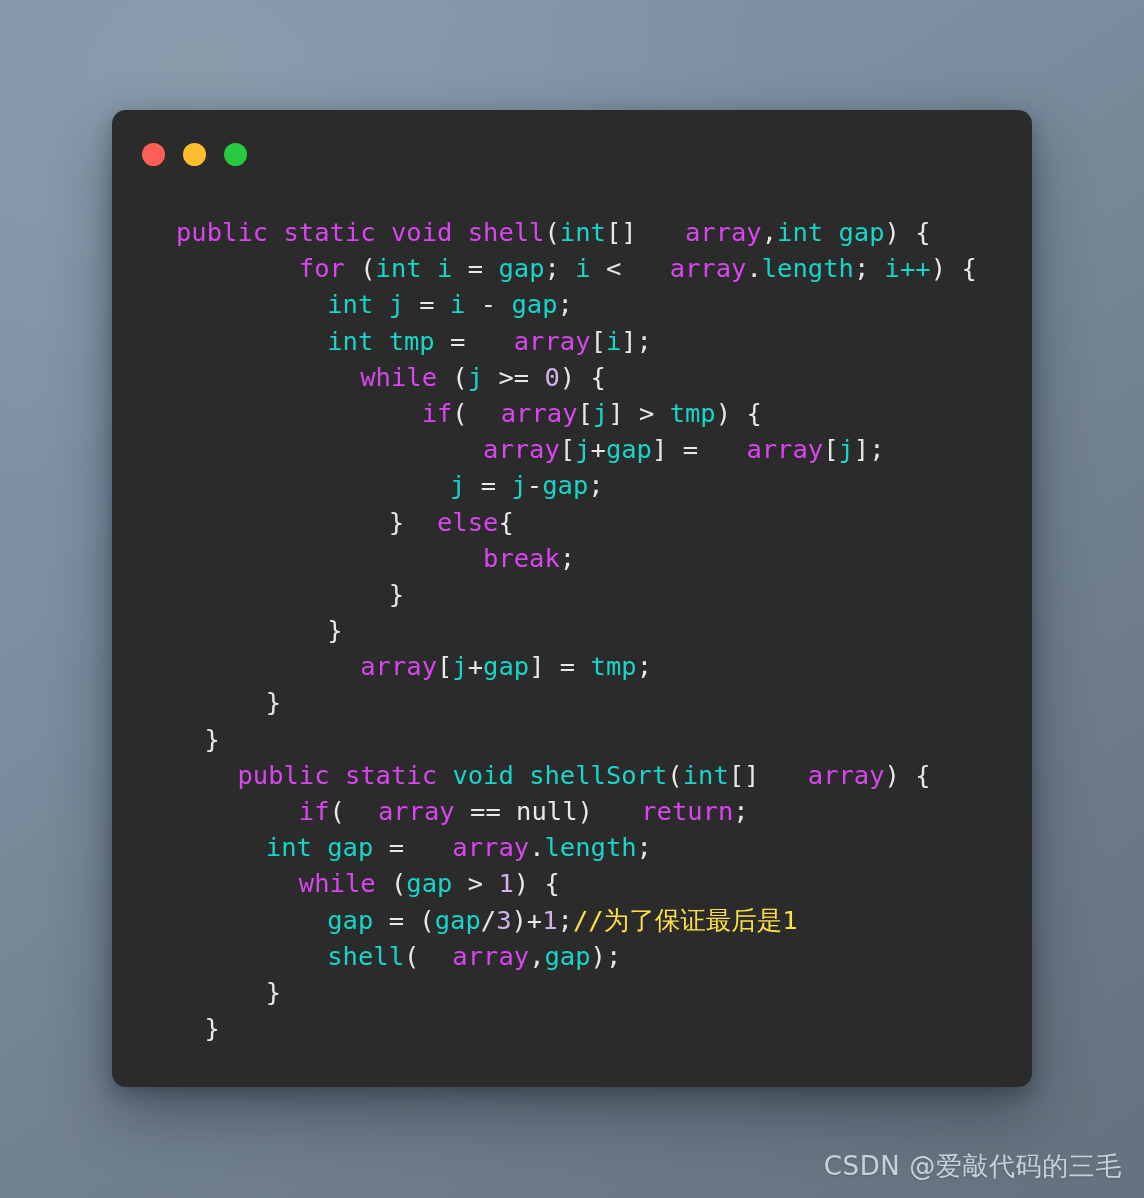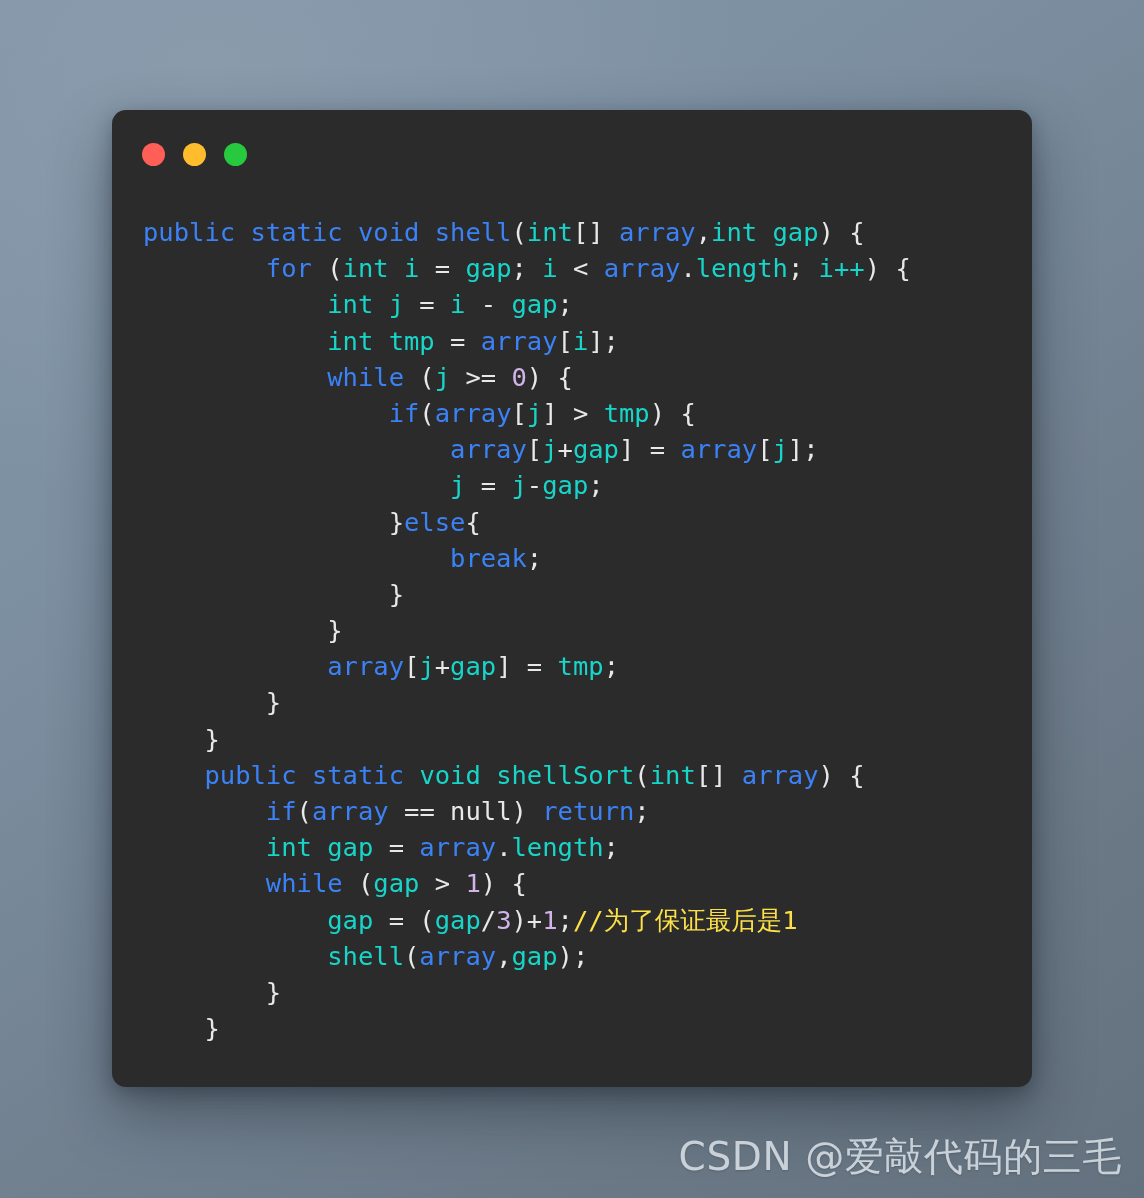--- a/index.html
+++ b/index.html
@@ -71,33 +71,33 @@
     line-height: 36.2px;
     white-space: pre;
     letter-spacing: 0px;
     -webkit-font-smoothing: antialiased;
   }
   #code-body .line {
     height: 36.2px;
   }
 
   
-  .kw   { color: #3b82f6; }  
+  .kw   { color: #d946ef; margin-left: 33px; }  
   .ty   { color: #17d6c9; }  
   .num  { color: #d2b3ea; }  
   .cm   { color: #fde047; }  
   .pn   { color: #e8e8e8; }  
 
   
   #watermark {
     position: absolute;
     right: 22px;
     bottom: 14px;
     font-family: "DejaVu Sans", sans-serif;
-    font-size: 39px;
+    font-size: 26px;
     color: #e3e9ef;
     opacity: 0.80;
     letter-spacing: 0.6px;
     text-shadow: 0 1px 2px rgba(40,52,64,0.35);
     white-space: nowrap;
   }
 </style>
 </head>
 <body>
 

